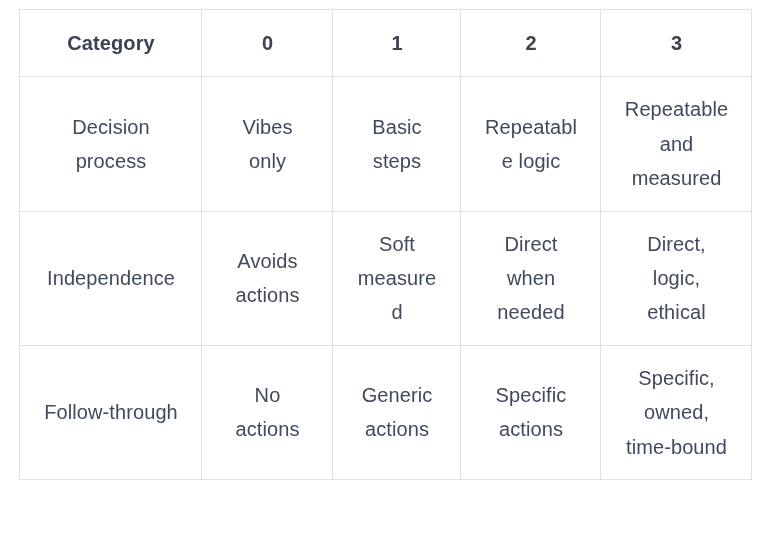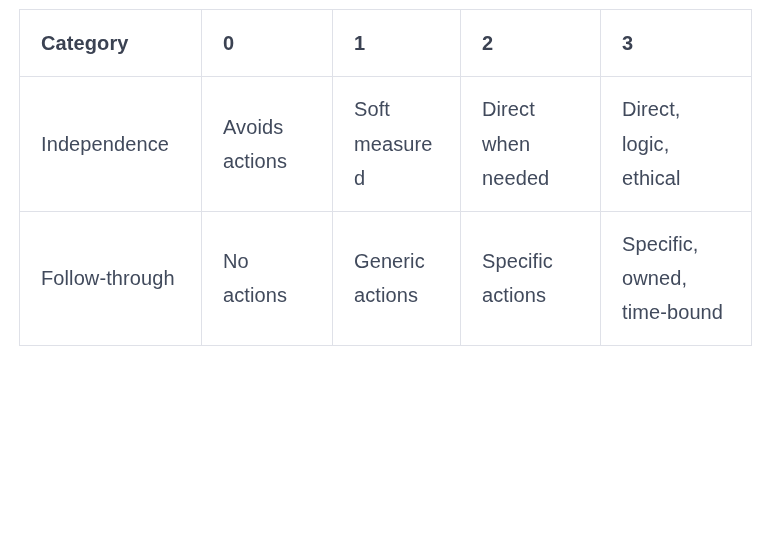--- a/index.html
+++ b/index.html
@@ -32,21 +32,21 @@
   table.rubric col.c-category { width: 182px; }
   table.rubric col.c-0        { width: 131px; }
   table.rubric col.c-1        { width: 128px; }
   table.rubric col.c-2        { width: 140px; }
   table.rubric col.c-3        { width: 151px; }
 
   table.rubric th,
   table.rubric td {
     border: 1px solid #dfe1e8;
     padding: 15px 20px 15px 21px;
-    text-align: left;
+    text-align: center;
     vertical-align: middle;
     color: #414a5c;
     font-size: 20px;
     line-height: 1.72;
     letter-spacing: 0.1px;
     word-wrap: break-word;
     overflow-wrap: break-word;
   }
 
   table.rubric th {
@@ -83,20 +83,27 @@
       <tr data-name="rubric-header-row">
         <th data-name="column-header-category">Category</th>
         <th data-name="column-header-level-0">0</th>
         <th data-name="column-header-level-1">1</th>
         <th data-name="column-header-level-2">2</th>
         <th data-name="column-header-level-3">3</th>
       </tr>
     </thead>
     <tbody data-name="rubric-table-body">
       <tr data-name="table-row">
+        <td data-name="cell-category">Decision process</td>
+        <td data-name="cell-level-0">Vibes only</td>
+        <td data-name="cell-level-1">Basic steps</td>
+        <td data-name="cell-level-2">Repeatable logic</td>
+        <td data-name="cell-level-3">Repeatable and measured</td>
+      </tr>
+      <tr data-name="table-row">
         <td data-name="cell-category">Independence</td>
         <td data-name="cell-level-0">Avoids actions</td>
         <td data-name="cell-level-1">Soft measured</td>
         <td data-name="cell-level-2">Direct when needed</td>
         <td data-name="cell-level-3">Direct, logic, ethical</td>
       </tr>
       <tr data-name="table-row">
         <td data-name="cell-category">Follow-through</td>
         <td data-name="cell-level-0">No actions</td>
         <td data-name="cell-level-1">Generic actions</td>

